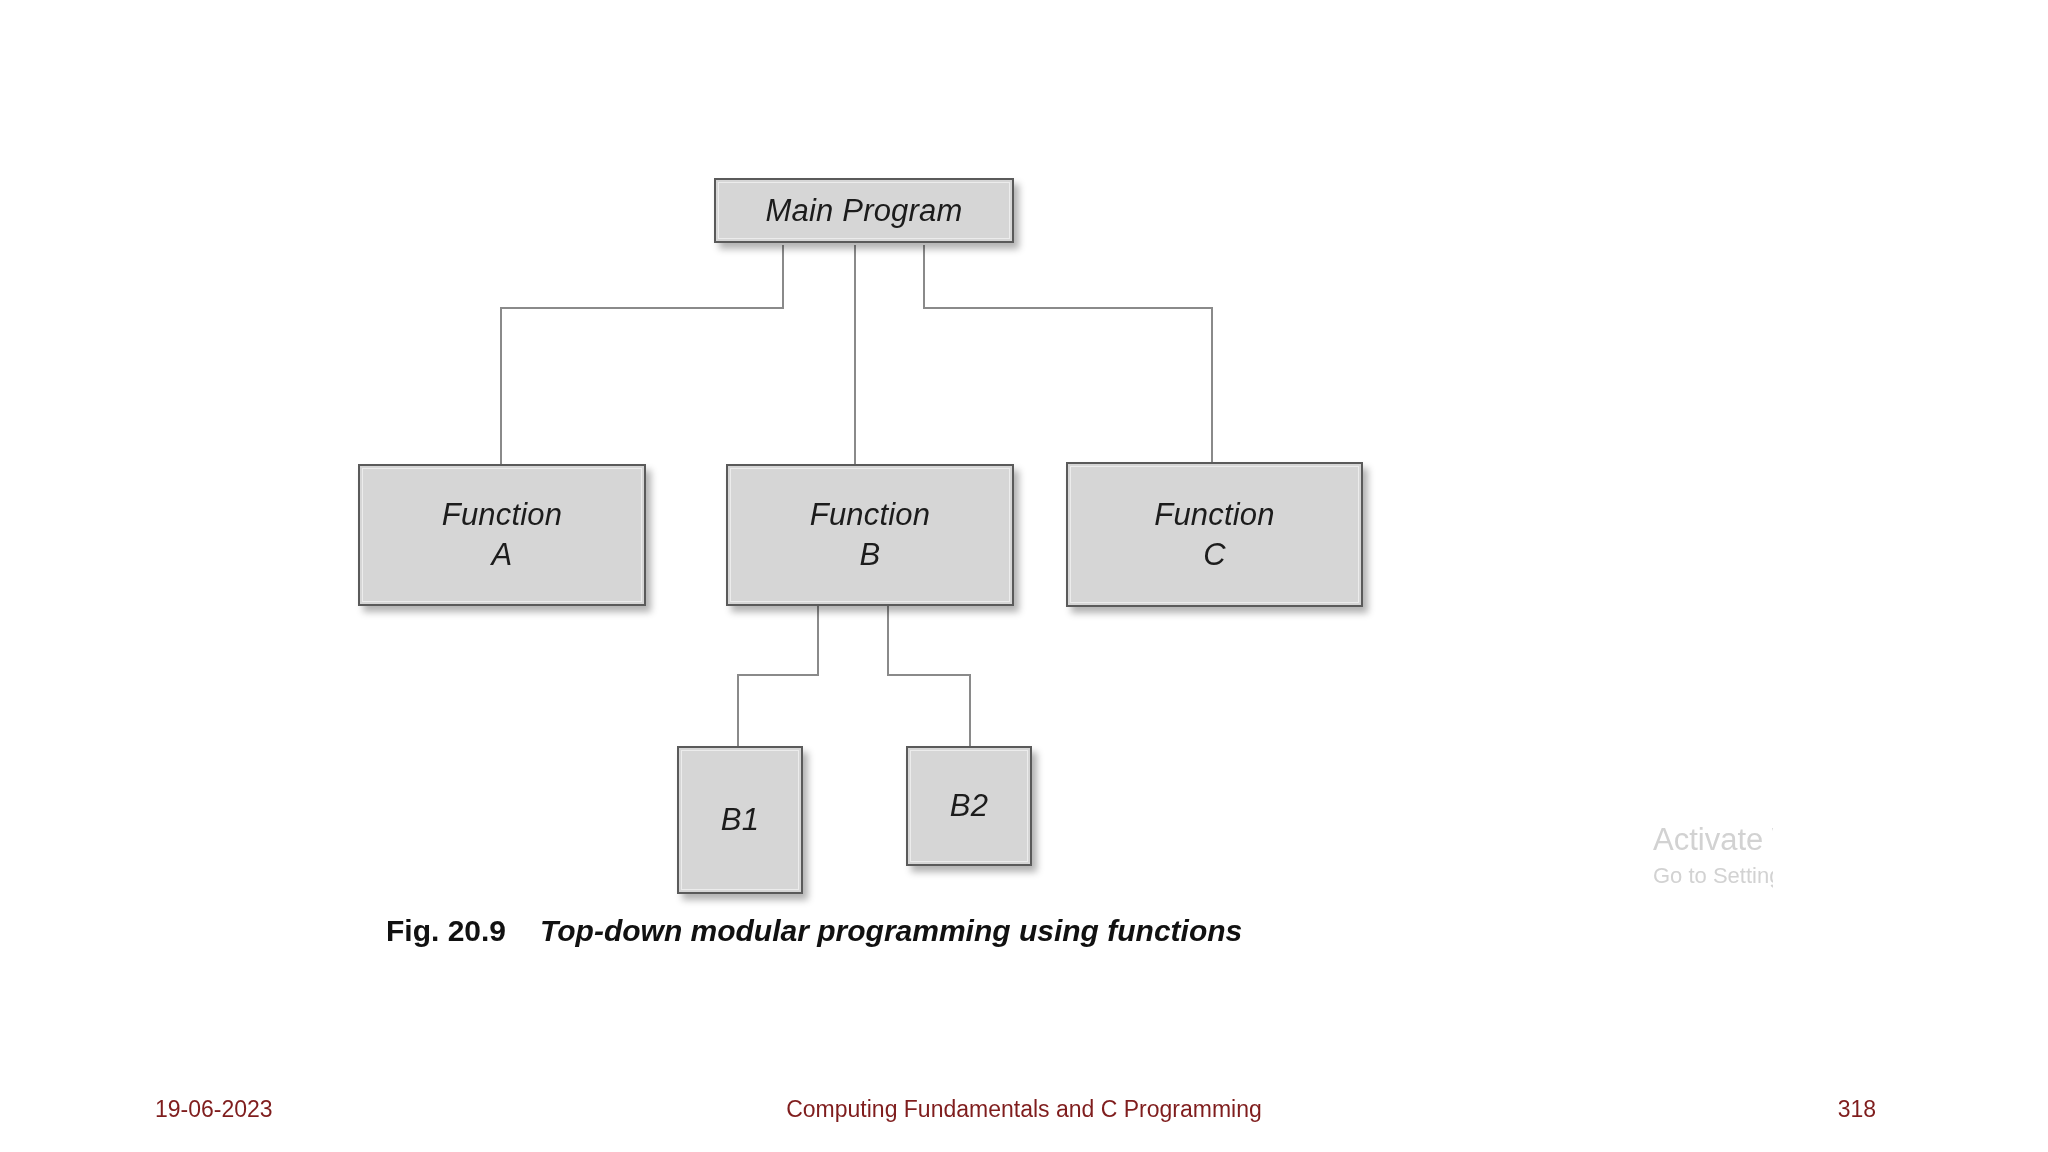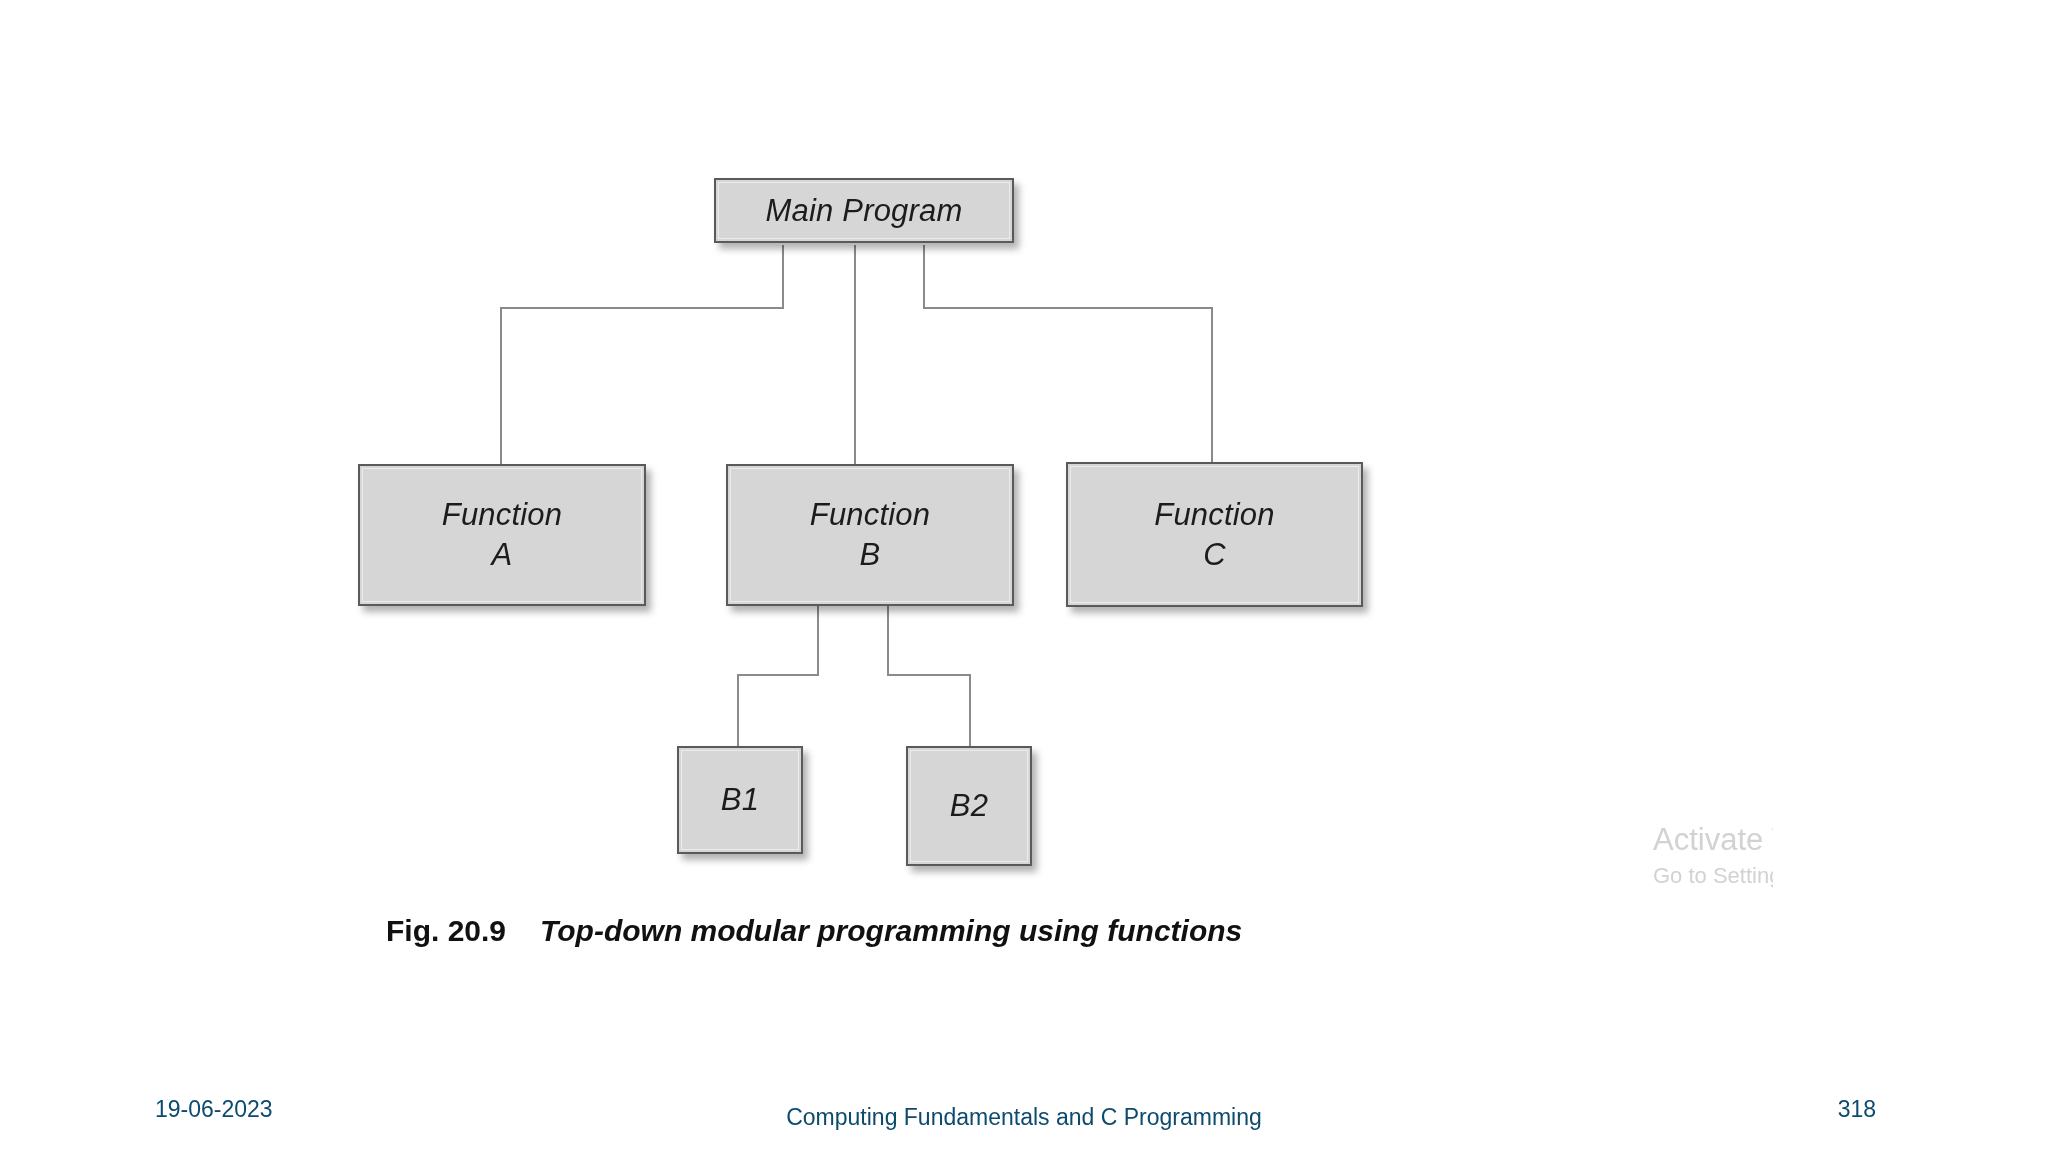--- a/index.html
+++ b/index.html
@@ -94,21 +94,21 @@
     left: 1066px;
     top: 462px;
     width: 297px;
     height: 145px;
     font-size: 31px;
   }
   #node-b1 {
     left: 677px;
     top: 746px;
     width: 126px;
-    height: 108px;
+    height: 148px;
     font-size: 31px;
   }
   #node-b2 {
     left: 906px;
     top: 746px;
     width: 126px;
     height: 120px;
     font-size: 31px;
   }
 
@@ -154,35 +154,34 @@
     line-height: 32px;
   }
 
   
   #footer {
     position: absolute;
     left: 0;
     top: 1096px;
     width: 1956px;
     height: 40px;
-    color: #0c4a6e;
+    color: #7f1d1d;
     font-size: 23px;
   }
   #footer-date {
     position: absolute;
     left: 155px;
     top: 0;
   }
   #footer-title {
     position: absolute;
     left: 0;
     top: 0;
     width: 2048px;
     text-align: center;
-    margin-top: 8px;
   }
   #footer-page {
     position: absolute;
     right: 80px;
     top: 0;
   }
 </style>
 </head>
 <body>
 

